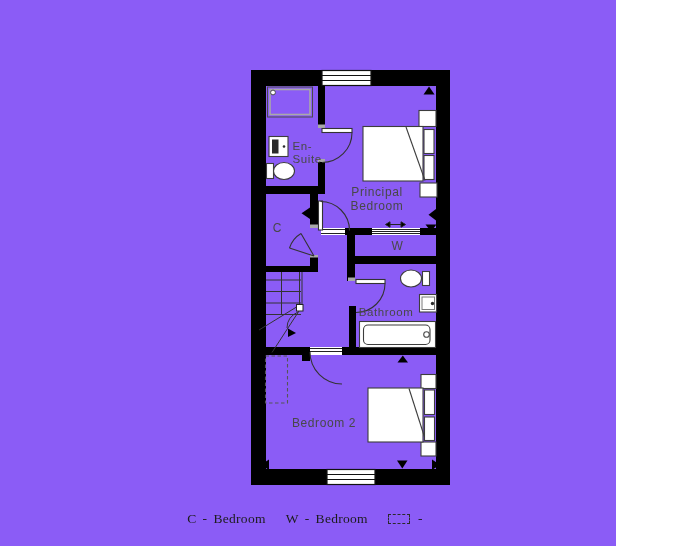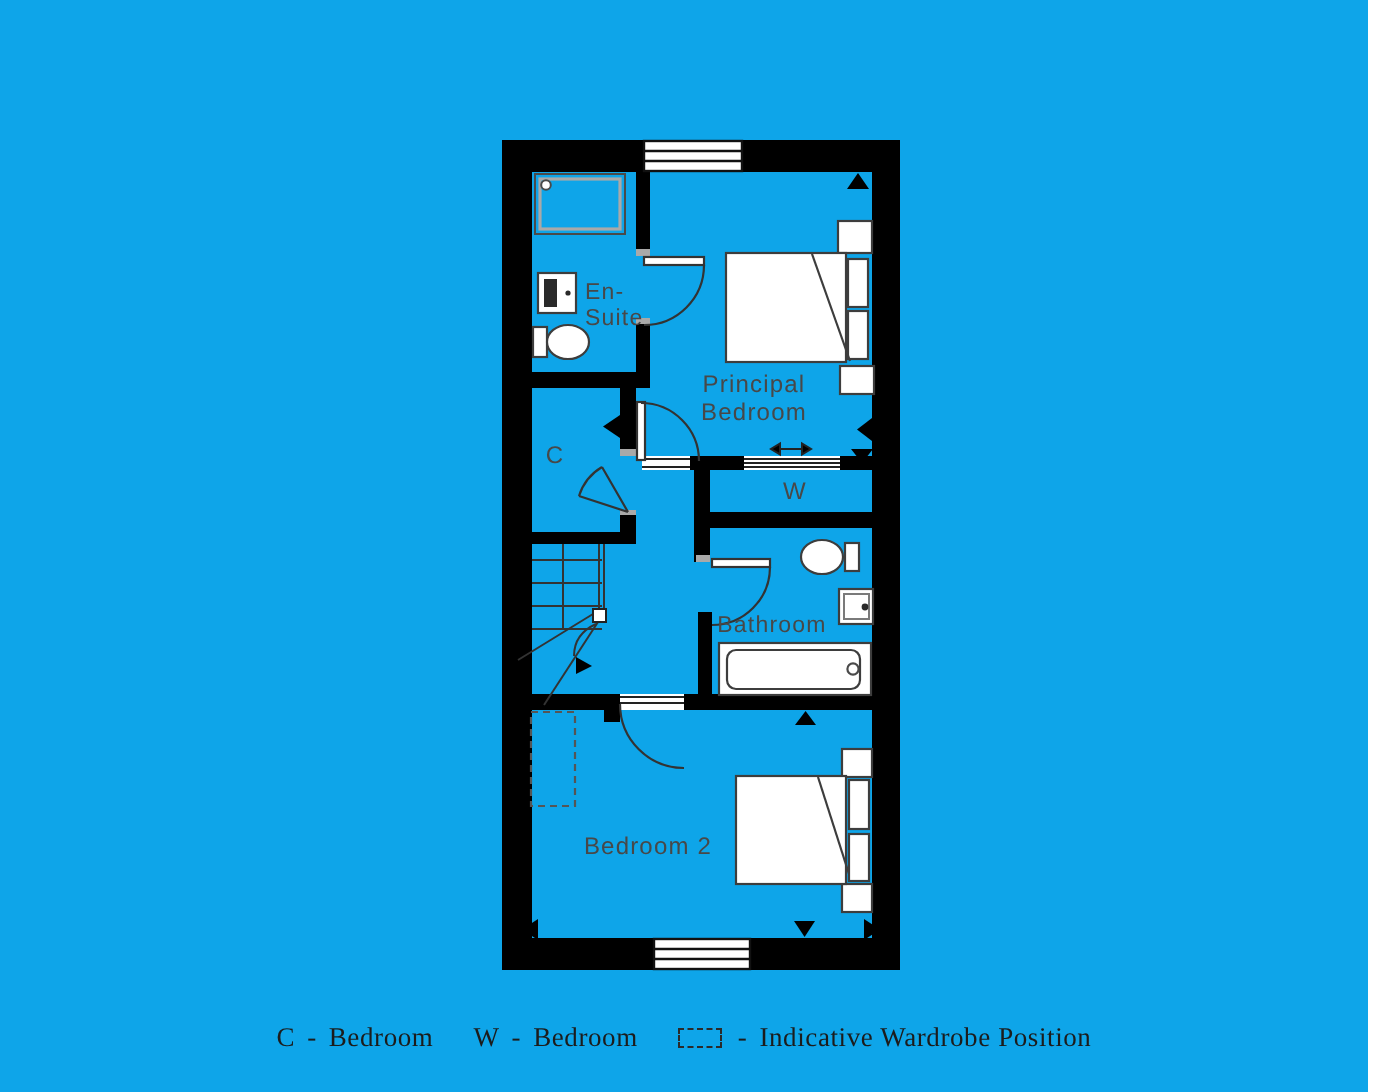--- a/index.html
+++ b/index.html
@@ -1,16 +1,16 @@
 <!DOCTYPE html>
 <html><head>
 <meta charset="utf-8">
 <style>
   html,body{margin:0;padding:0;background:#fff;}
-  .stage{position:relative;width:684px;height:546px;background:#0ea5e9;overflow:hidden;
+  .stage{position:relative;width:616px;height:546px;background:#8b5cf6;overflow:hidden;
          font-family:"Liberation Sans",sans-serif;}
   .plan-svg{position:absolute;left:0;top:0;}
   svg text{font-family:"Liberation Sans",sans-serif;fill:#484848;letter-spacing:0.6px;}
   .room-label{font-size:12px;}
   .small-label{font-size:11.5px;}
   .legend{position:absolute;left:0;right:0;top:511px;display:flex;justify-content:center;
           align-items:center;gap:20px;font-family:"Liberation Serif",serif;font-size:13.5px;
           color:#1c1c1c;letter-spacing:0.3px;}
   .legend .item{display:flex;align-items:center;white-space:nowrap;}
   .legend .dash{margin:0 6px;}
@@ -204,17 +204,16 @@
     <span>Bedroom</span>
   </span>
   <span class="item">
     <span>W</span>
     <span class="dash">-</span>
     <span>Bedroom</span>
   </span>
   <span class="item">
     <span class="dashed-box"></span>
     <span class="dash">-</span>
-    <span>Indicative Wardrobe Position</span>
   </span>
 </div>
 
 </div>
 
 </body></html>

